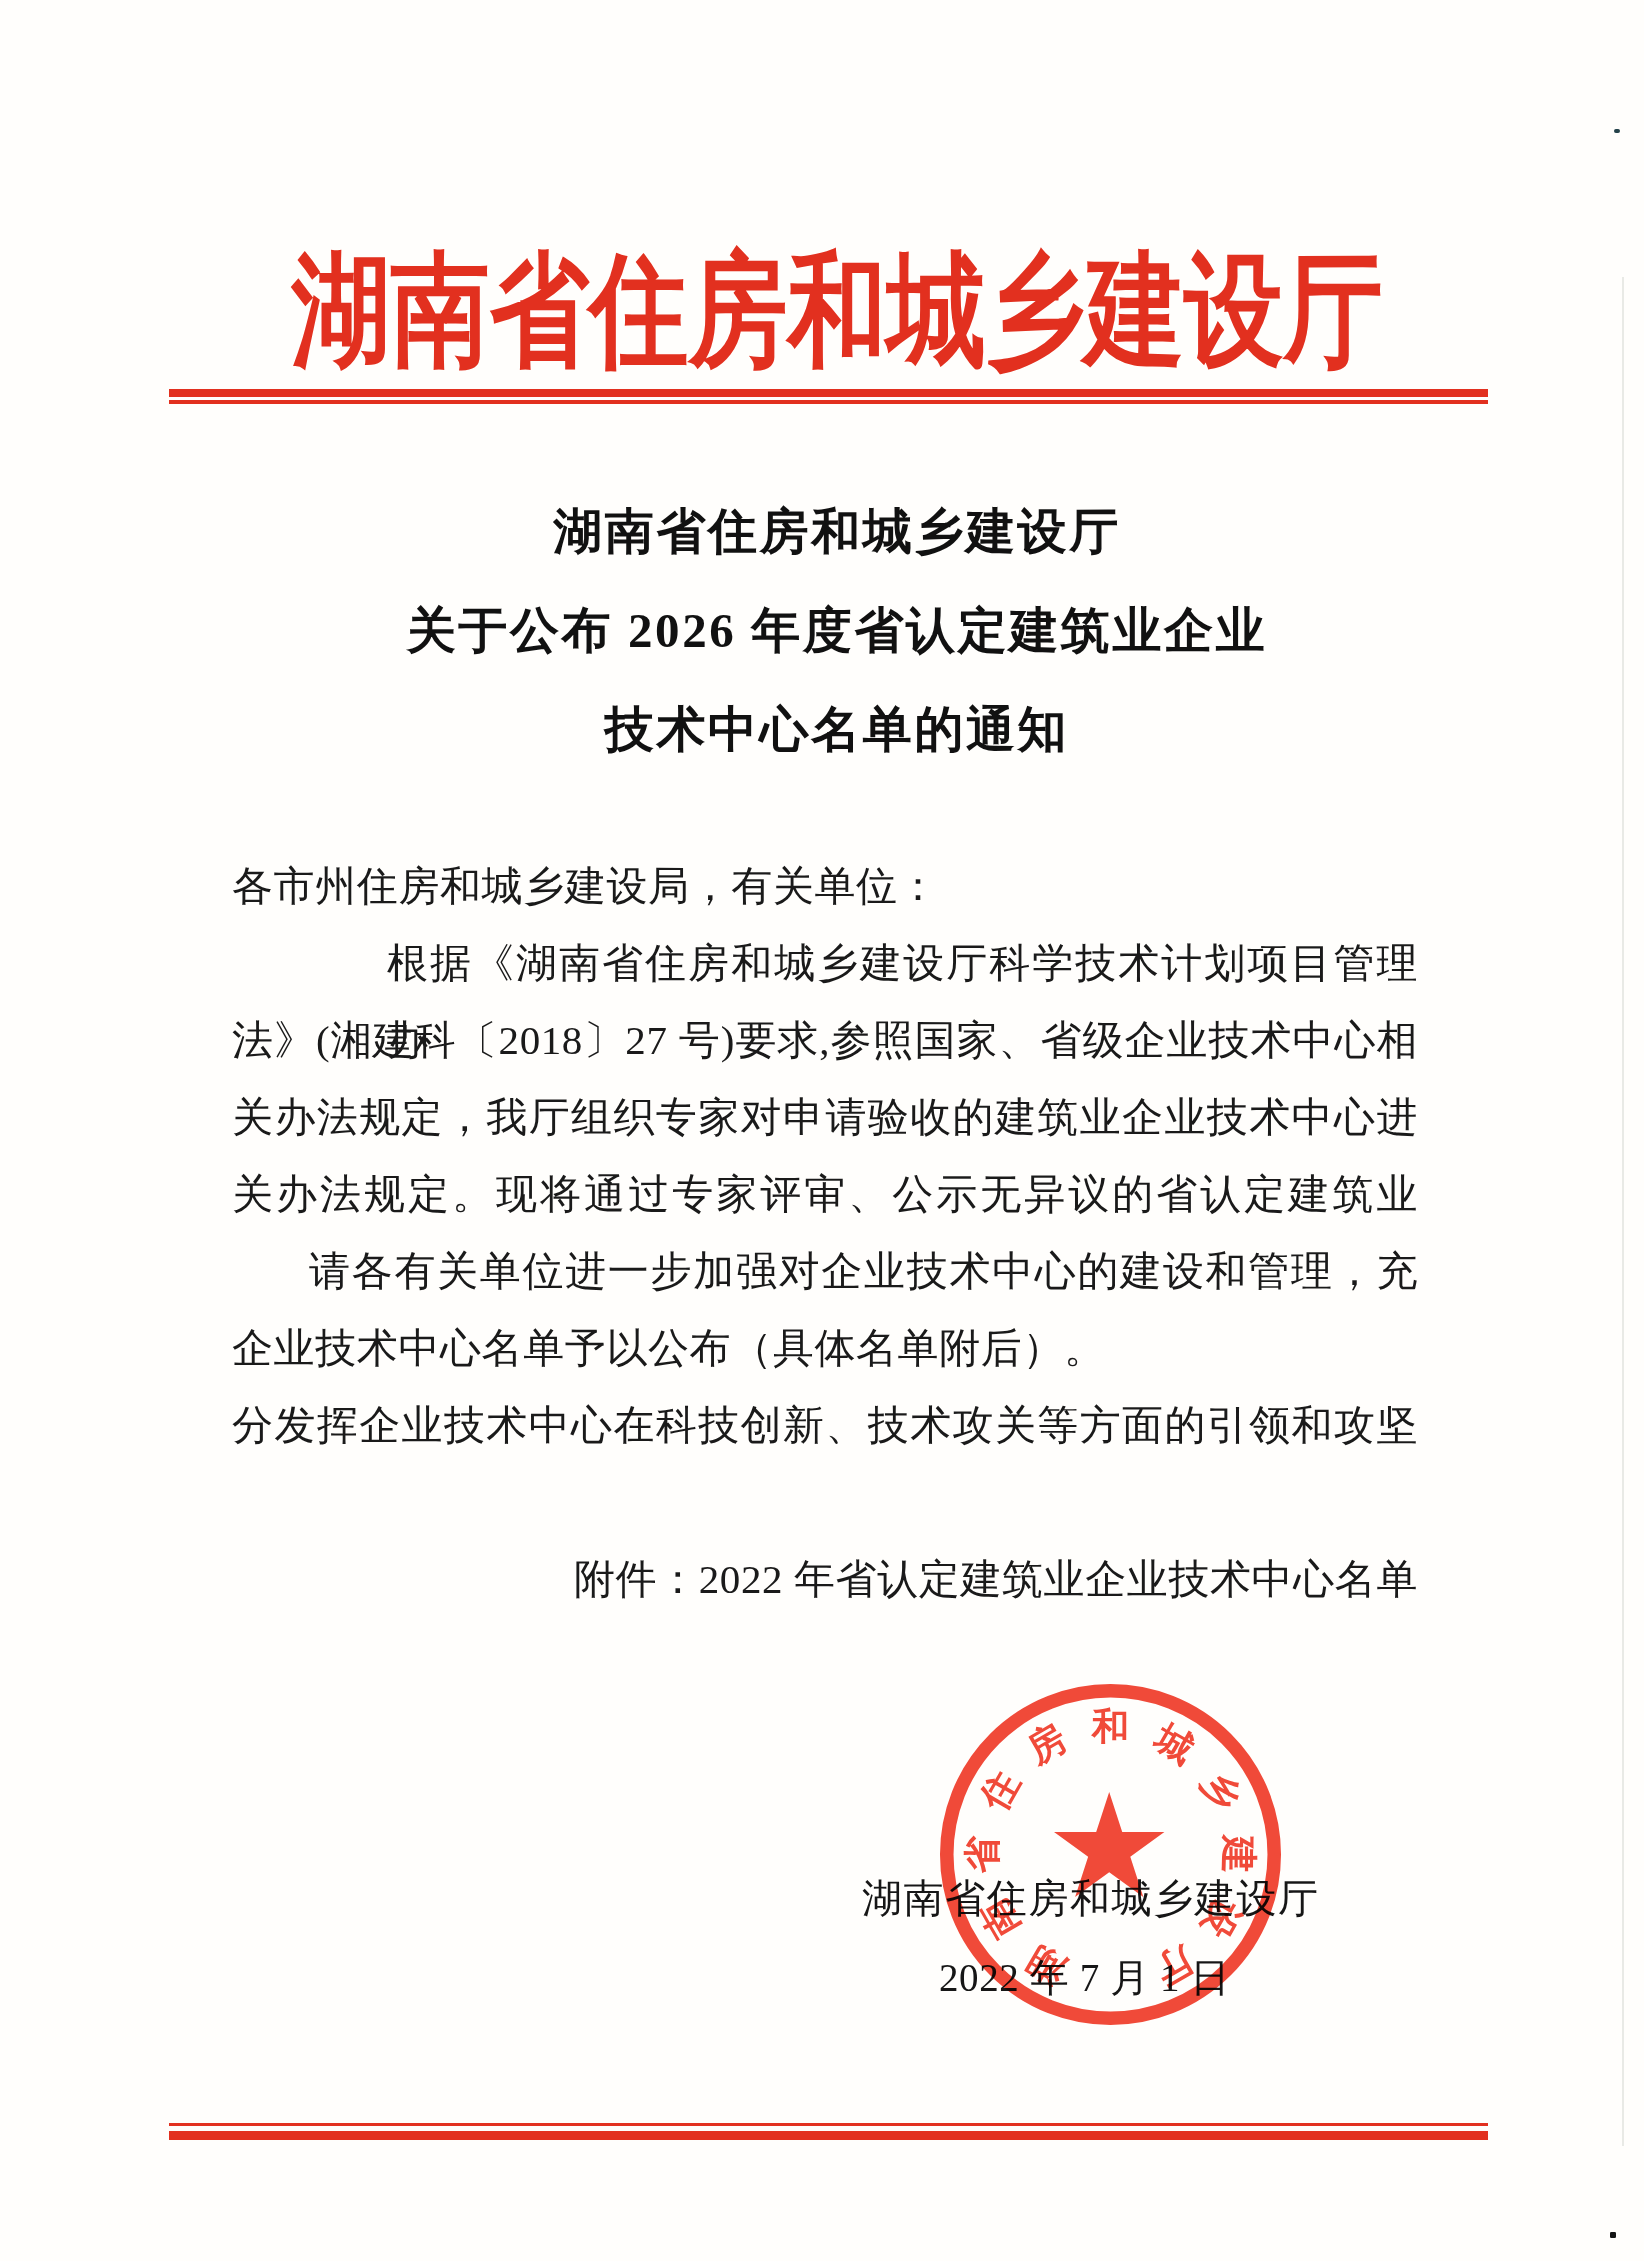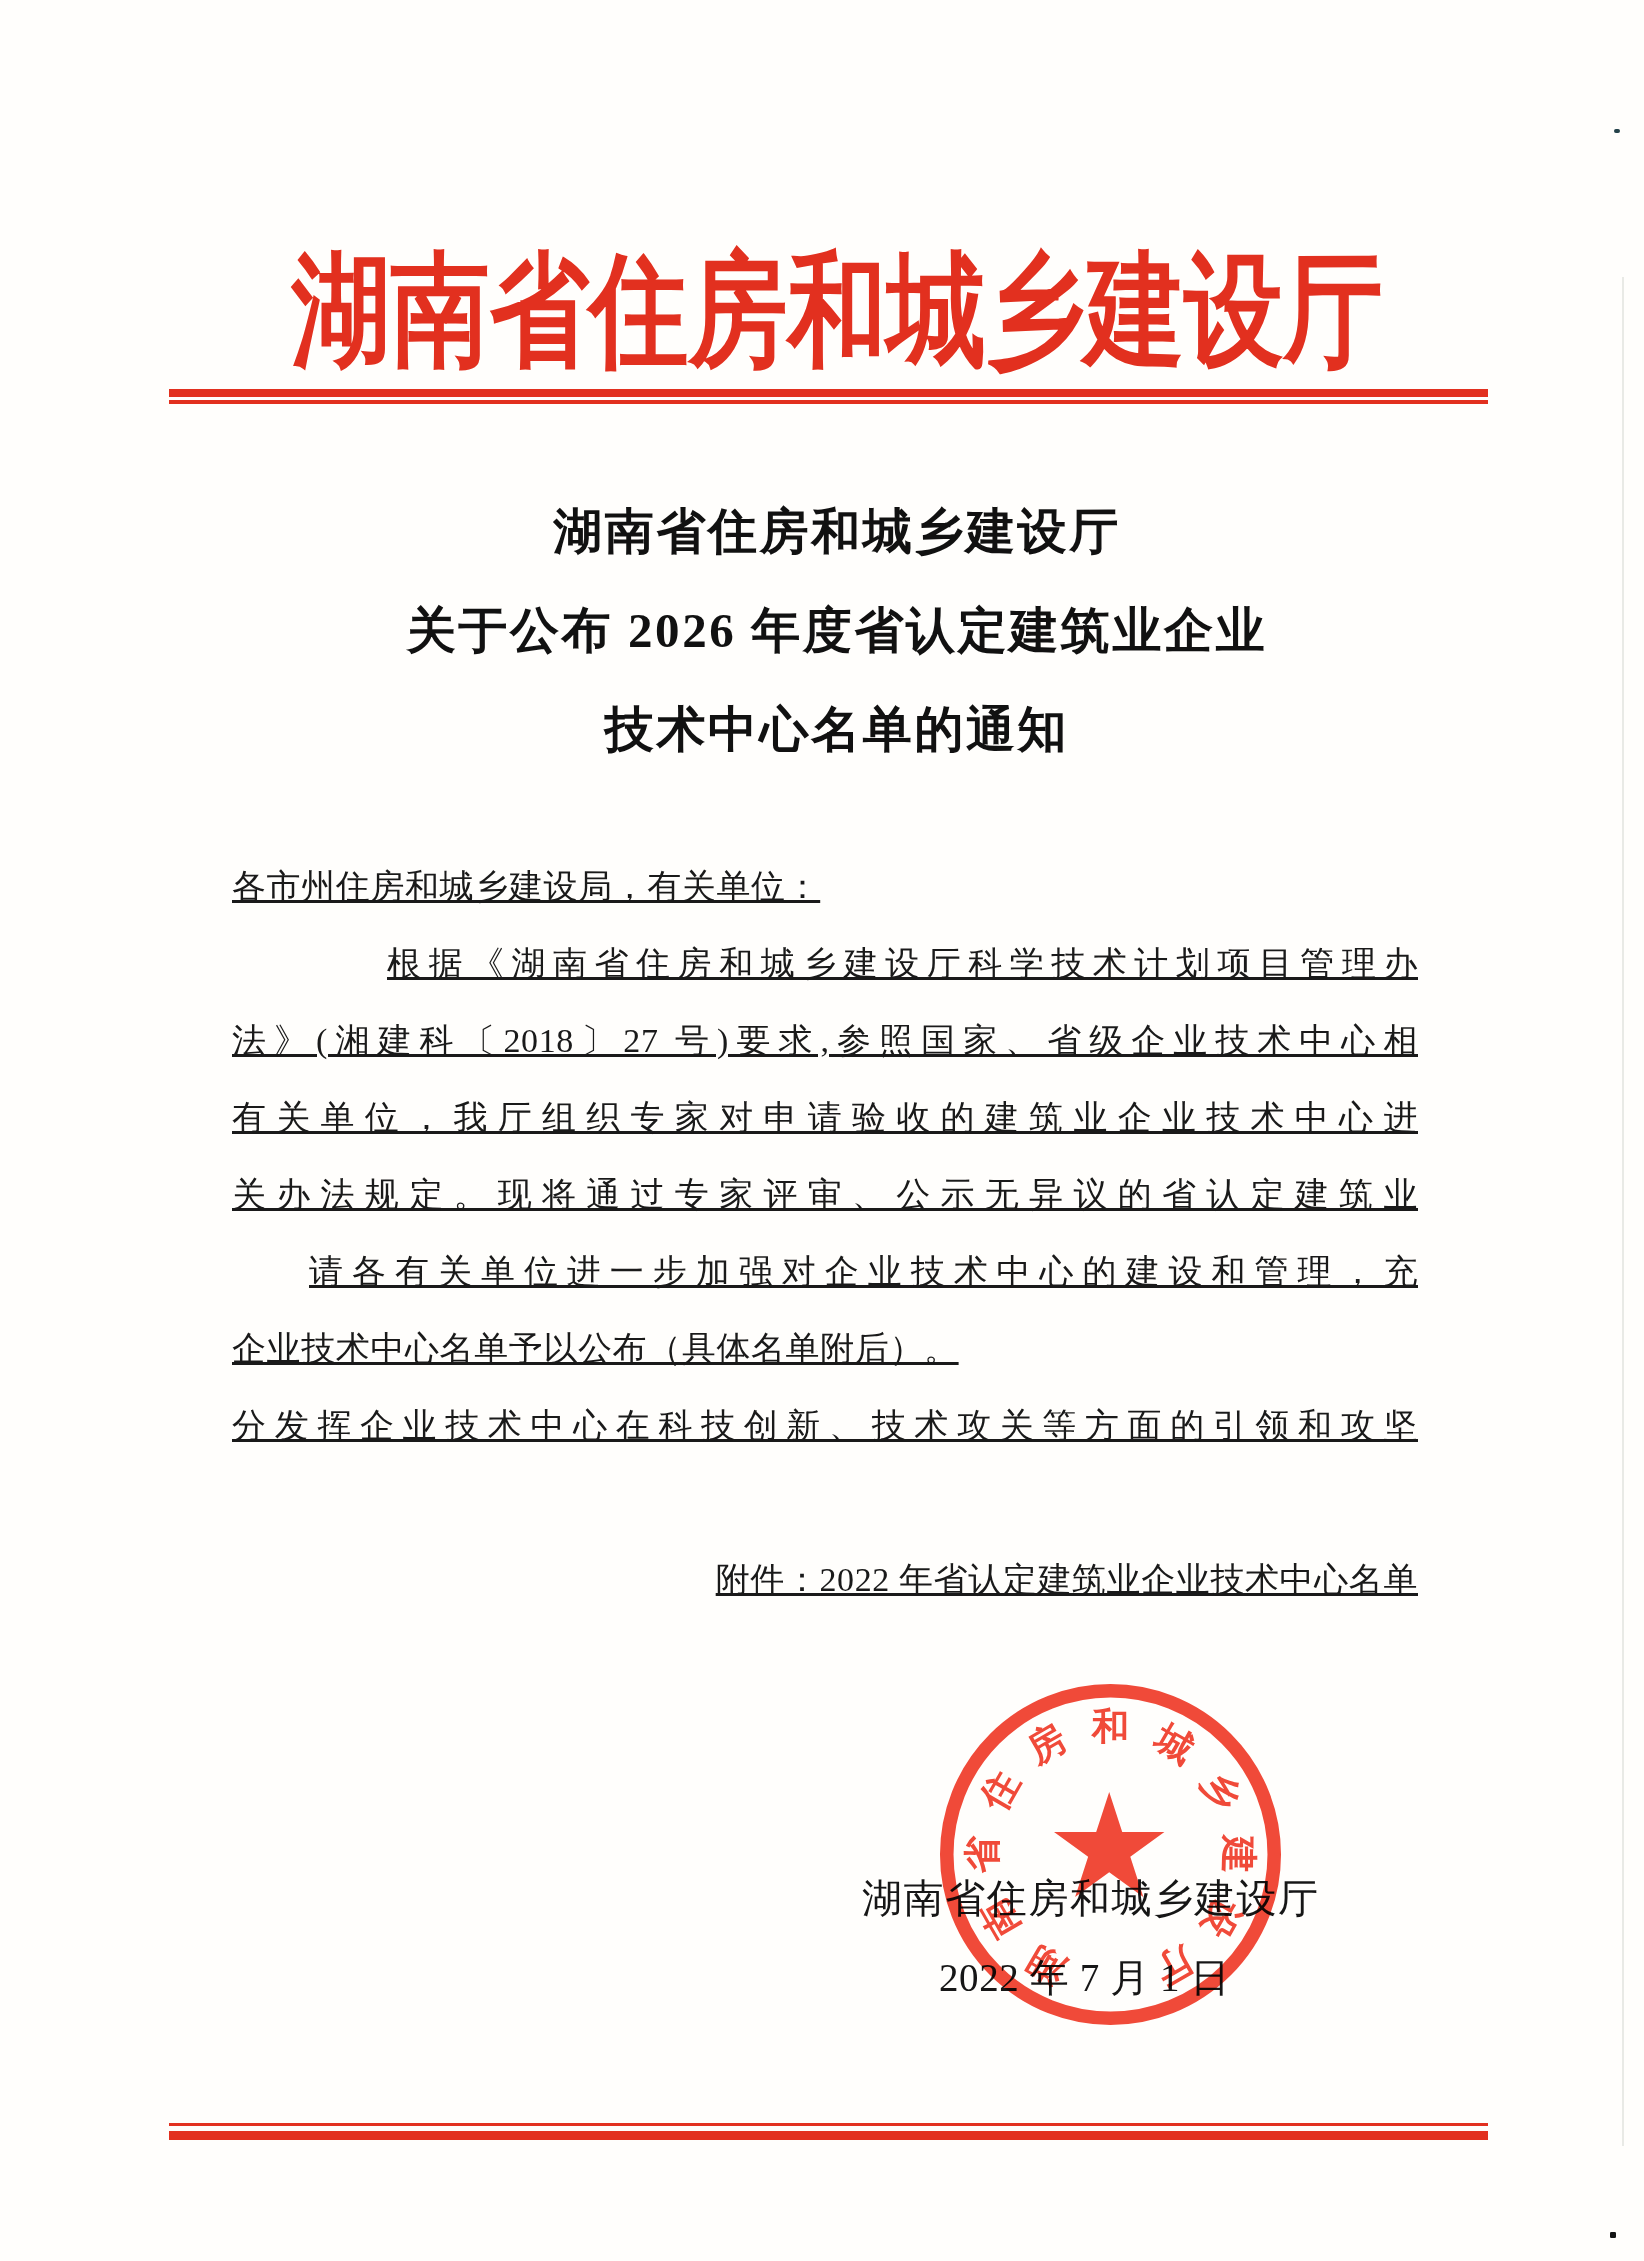--- a/index.html
+++ b/index.html
@@ -28,23 +28,22 @@
   
   .doc-title{
     position:absolute;top:482px;left:0;width:100%;
     text-align:center;font-weight:bold;
     font-size:49px;line-height:99px;letter-spacing:2.6px;
     color:#111;
   }
   
   .body-text{
     position:absolute;top:848px;left:232px;width:1186px;
-    font-size:34px;line-height:77px;letter-spacing:0.6px;
+    font-size:41px;line-height:77px;letter-spacing:0.6px;
     color:#1a1a1a;
-    text-decoration:underline;
   }
   .line{height:77px;white-space:nowrap;}
   .line--fill{white-space:normal;text-align:justify;text-align-last:justify;}
   .ind-240{padding-left:155px;}
   .ind-120{padding-left:77px;}
   .ind-185{padding-left:119px;text-align:right;}
   
   .signature{
     position:absolute;left:862px;top:1871px;
     font-size:40px;letter-spacing:1.6px;white-space:nowrap;color:#161616;
@@ -89,21 +88,21 @@
   <div class="doc-title">
     <div>湖南省住房和城乡建设厅</div>
     <div>关于公布 2026 年度省认定建筑业企业</div>
     <div>技术中心名单的通知</div>
   </div>
 
   <div class="body-text">
     <div class="line">各市州住房和城乡建设局，有关单位：</div>
     <div class="line line--fill ind-240">根据《湖南省住房和城乡建设厅科学技术计划项目管理办</div>
     <div class="line line--fill">法》(湘建科〔2018〕27 号)要求,参照国家、省级企业技术中心相</div>
-    <div class="line line--fill">有关单位，我厅组织专家对申请验收的建筑业企业技术中心进</div>
+    <div class="line line--fill">关办法规定，我厅组织专家对申请验收的建筑业企业技术中心进</div>
     <div class="line line--fill">关办法规定。现将通过专家评审、公示无异议的省认定建筑业</div>
     <div class="line line--fill ind-120">请各有关单位进一步加强对企业技术中心的建设和管理，充</div>
     <div class="line">企业技术中心名单予以公布（具体名单附后）。</div>
     <div class="line line--fill">分发挥企业技术中心在科技创新、技术攻关等方面的引领和攻坚</div>
     <div class="line"></div>
     <div class="line ind-185">附件：2022 年省认定建筑业企业技术中心名单</div>
   </div>
 
   <div class="signature">湖南省住房和城乡建设厅</div>
   <div class="sig-date">2022 年 7 月 1 日</div>

